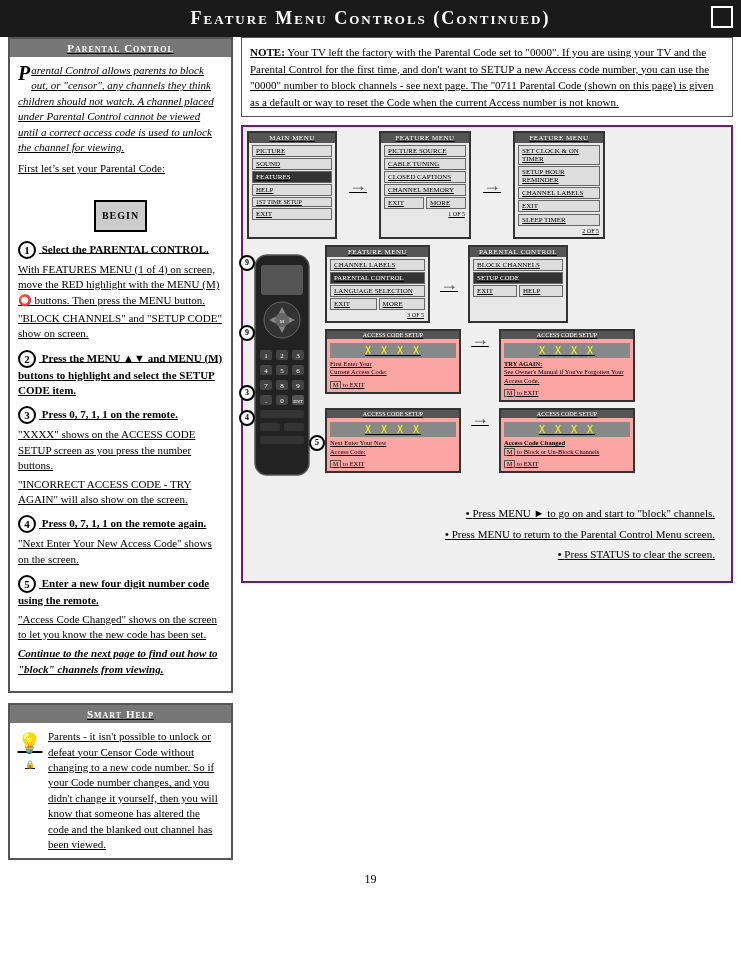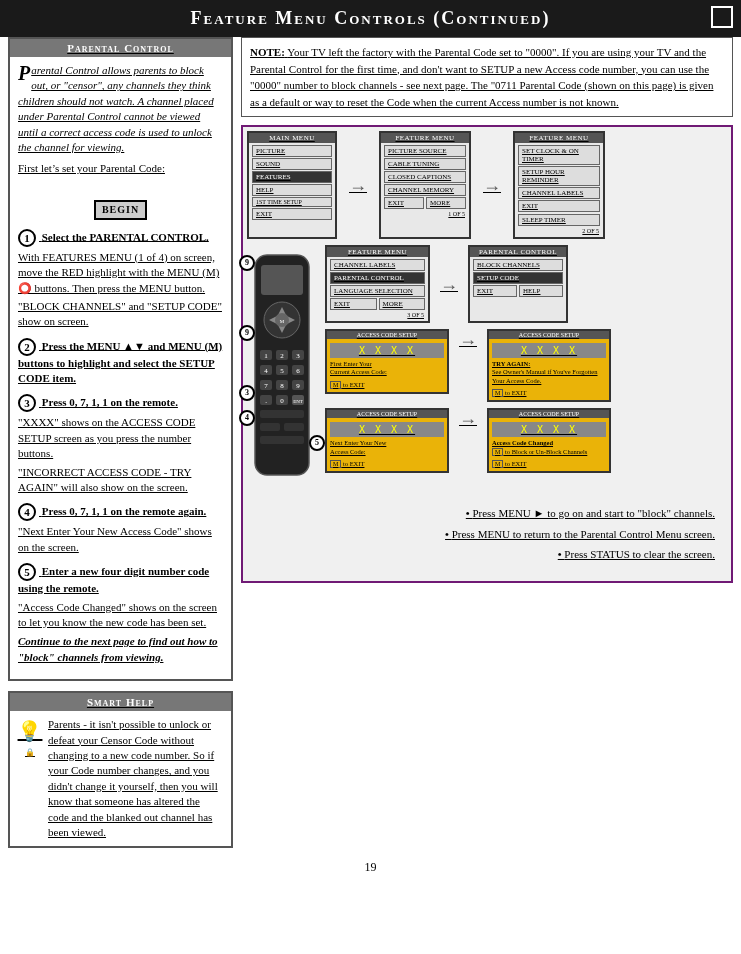--- a/index.html
+++ b/index.html
@@ -115,21 +115,21 @@
     }
     .step-body {
       font-size: 11px;
       line-height: 1.4;
       margin-top: 3px;
     }
     .begin-box {
       display: inline-block;
       border: 2px solid #000;
       background: #ccc;
-      padding: 1px 6px;
+      padding: 7px 6px;
       font-size: 10px;
       font-weight: bold;
       letter-spacing: 1px;
       margin: 3px 0;
     }
 
     
     .note-box {
       border: 1px solid #555;
       padding: 6px 8px;
@@ -164,22 +164,22 @@
       margin-bottom: 1px;
       font-size: 7px;
       background: #ddd;
     }
     .menu-item.highlighted {
       background: #333;
       color: #fff;
     }
     .access-screen {
       border: 2px solid #333;
-      background: #eab308;
-      width: 124px;
+      background: #fca5a5;
+      width: 136px;
       font-size: 7px;
     }
     .access-title {
       background: #555;
       color: #fff;
       text-align: center;
       font-size: 6px;
       padding: 1px;
     }
     .access-body {

